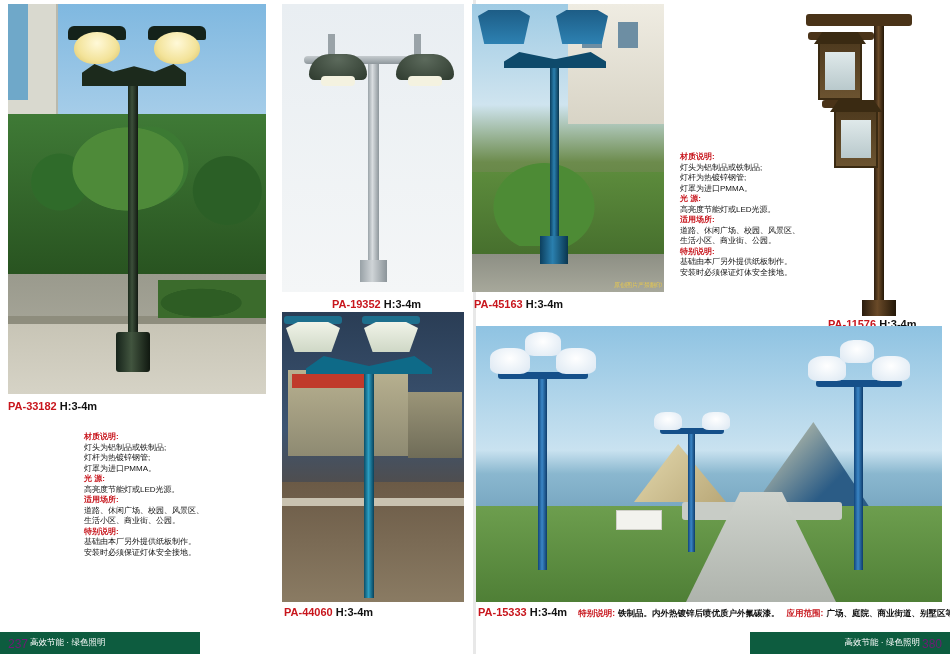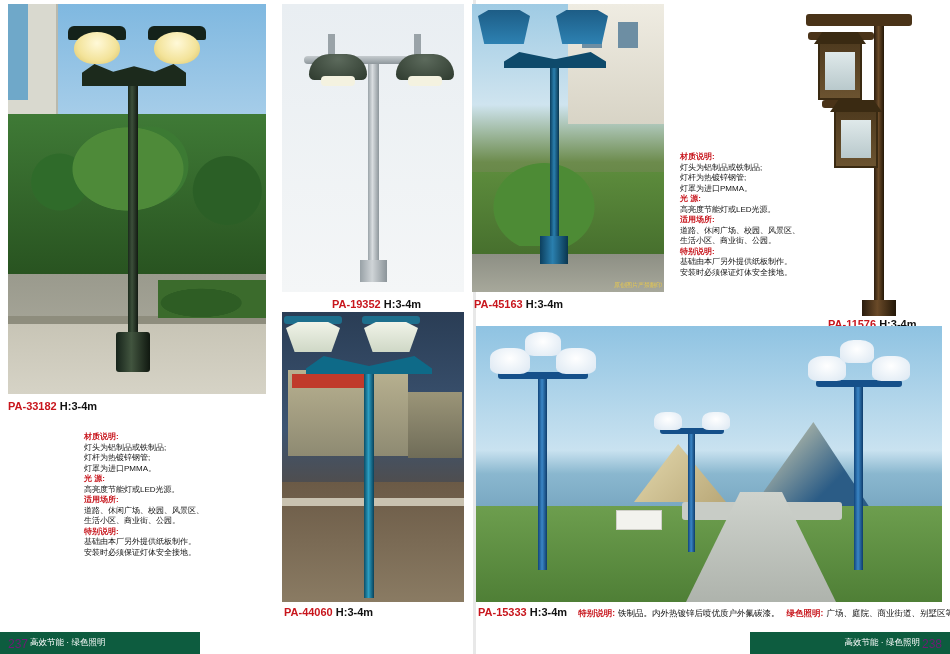--- a/index.html
+++ b/index.html
@@ -10,21 +10,21 @@
     position:relative;
     overflow:hidden;
   }
   .page{position:relative;width:950px;height:654px;background:#fff;}
   .spine{position:absolute;left:473px;top:0;width:3px;height:654px;background:#e8e8e8;}
 
   
   .photo{position:absolute;overflow:hidden;}
   .caption{position:absolute;font-size:11px;font-weight:bold;color:#c8161d;font-family:"Liberation Sans",sans-serif;white-space:nowrap;}
   .caption .h{color:#111;font-weight:bold;}
-  .caption .tech{color:#111;font-weight:normal;font-size:8.5px;}
+  .caption .tech{color:#111;font-weight:bold;font-size:8.5px;}
   .caption .red-small{color:#c8161d;font-weight:bold;font-size:8.5px;}
 
   
   .spec{position:absolute;font-size:8px;line-height:10.5px;color:#111;width:180px;}
   .spec .hd{color:#c8161d;font-weight:bold;}
   .spec p{margin:0;}
 
   
   .footer-bar{position:absolute;bottom:0;height:22px;background:#0d5c3f;}
   .footer-left{left:0;width:200px;}
@@ -292,24 +292,24 @@
     <div class="arm" style="left:340px;top:54px;width:86px;height:7px;border-radius:3px;"></div>
     <div class="lampwhite" style="left:332px;top:30px;width:38px;height:25px;"></div>
     <div class="lampwhite" style="left:396px;top:30px;width:38px;height:25px;"></div>
     <div class="lampwhite" style="left:364px;top:14px;width:34px;height:23px;"></div>
   </div>
   <div class="caption" style="left:478px;top:606px;">
     <span>PA-15333</span>
     <span class="h">H:3-4m</span>
     <span class="red-small" style="margin-left:8px;">特别说明:</span>
     <span class="tech">铁制品。内外热镀锌后喷优质户外氟碳漆。</span>
-    <span class="red-small" style="margin-left:4px;">绿色照明:</span>
+    <span class="red-small" style="margin-left:4px;">应用范围:</span>
     <span class="tech">广场、庭院、商业街道、别墅区等场所。</span>
   </div>
 
   <div class="footer-bar footer-left"></div>
   <div class="footer-bar footer-right"></div>
   <div class="footer-num" style="left:8px;">237</div>
   <div class="footer-txt" style="left:30px;">高效节能 · 绿色照明</div>
-  <div class="footer-num" style="right:8px;">238</div>
+  <div class="footer-num" style="right:8px;">380</div>
   <div class="footer-txt" style="right:30px;">高效节能 · 绿色照明</div>
 
 </div>
 
 </body></html>

